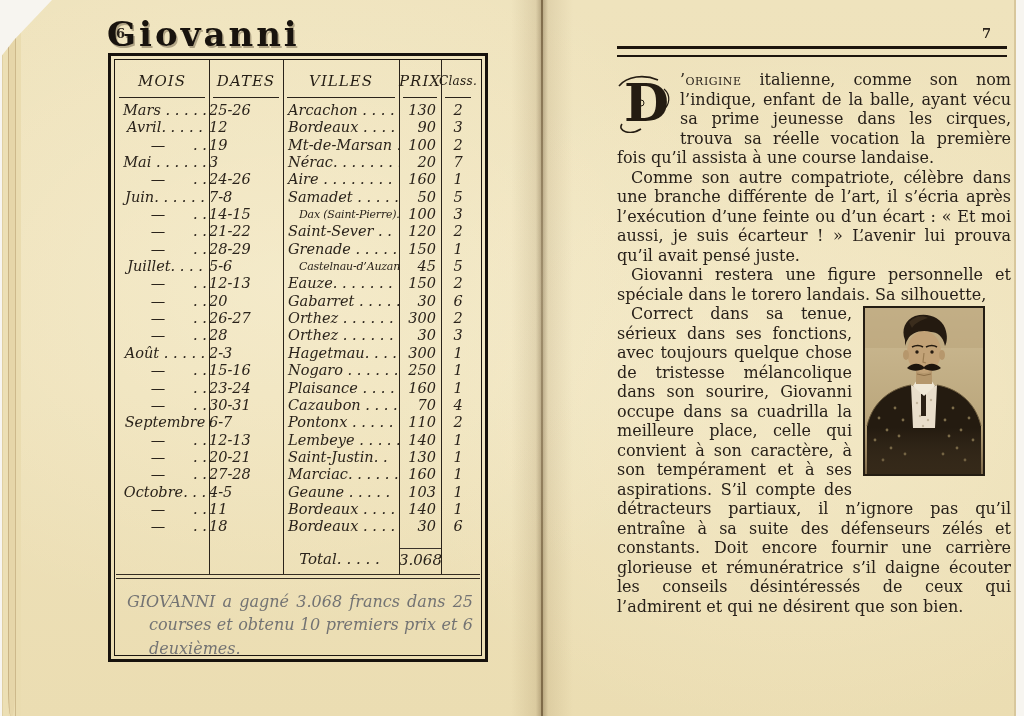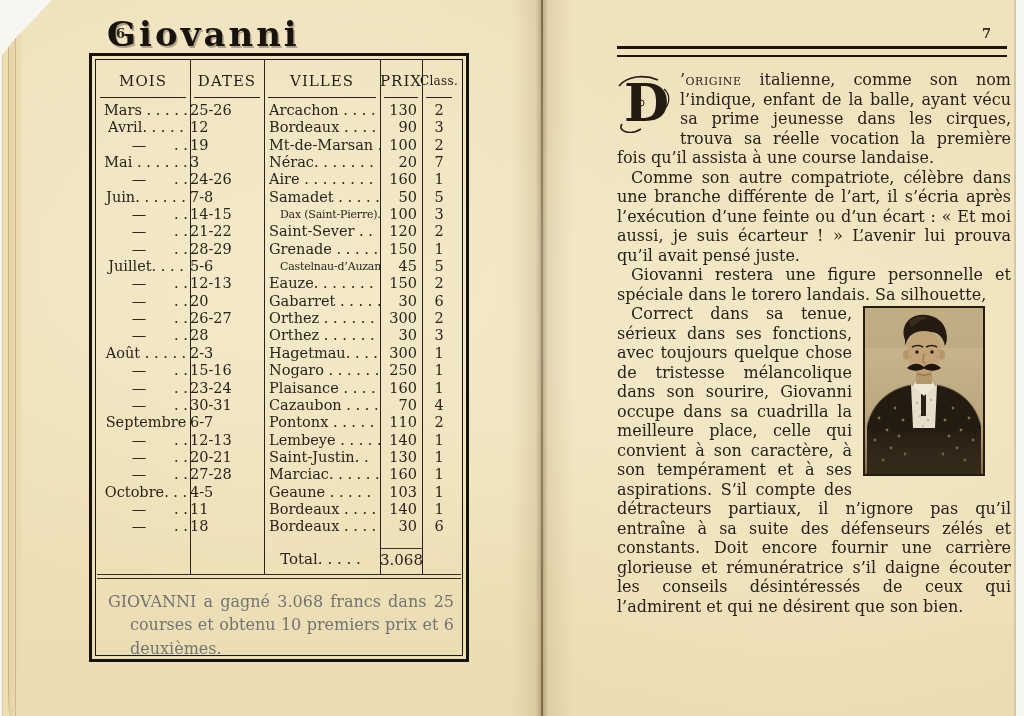--- a/index.html
+++ b/index.html
@@ -24,22 +24,22 @@
     background:linear-gradient(90deg,rgba(140,110,60,0) 0%,rgba(120,90,45,.14) 40%,
       rgba(86,62,28,.38) 50%,rgba(120,90,45,.12) 60%,rgba(140,110,60,0) 100%);}
   .gutter-line{position:absolute;left:541px;top:0;width:2px;height:716px;
     background:linear-gradient(180deg,rgba(80,58,28,.55),rgba(80,58,28,.25) 40%,rgba(80,58,28,.55));}
 
   
   .lp-number{position:absolute;left:116px;top:26px;font-size:13px;font-weight:bold;}
   .lp-title{position:absolute;left:107px;top:14px;width:374px;text-align:left;
     font-size:34px;font-weight:bold;letter-spacing:3px;color:#18130e;
     text-shadow:1.5px 1.5px 0 rgba(60,45,25,.35);}
-  .frame{position:absolute;left:89px;top:53px;width:374px;height:603px;
-    border:3px solid #17120d;}
+  .frame{position:absolute;left:108px;top:53px;width:374px;height:603px;
+    border:3px solid #17120d;font-style:italic;}
   .frame-inner{position:absolute;inset:3px;border:1px solid #1c1610;}
   .table-zone{position:relative;width:360px;height:514px;margin:0;}
   .vrule{position:absolute;top:0;bottom:0;width:1px;background:#2a231a;}
   .vr1{left:94px;} .vr2{left:168px;} .vr3{left:284px;} .vr4{left:326px;}
   .thead{display:grid;grid-template-columns:94px 74px 116px 42px 34px;height:42px;}
   .th{position:relative;display:flex;align-items:center;justify-content:center;
     font-size:15px;letter-spacing:1px;color:#241d14;}
   .th .hr{position:absolute;left:4px;right:4px;bottom:4px;border-bottom:1px solid #2a231a;}
   .th-class{font-size:12px;letter-spacing:.3px;text-align:right;}
   .tbody{}

